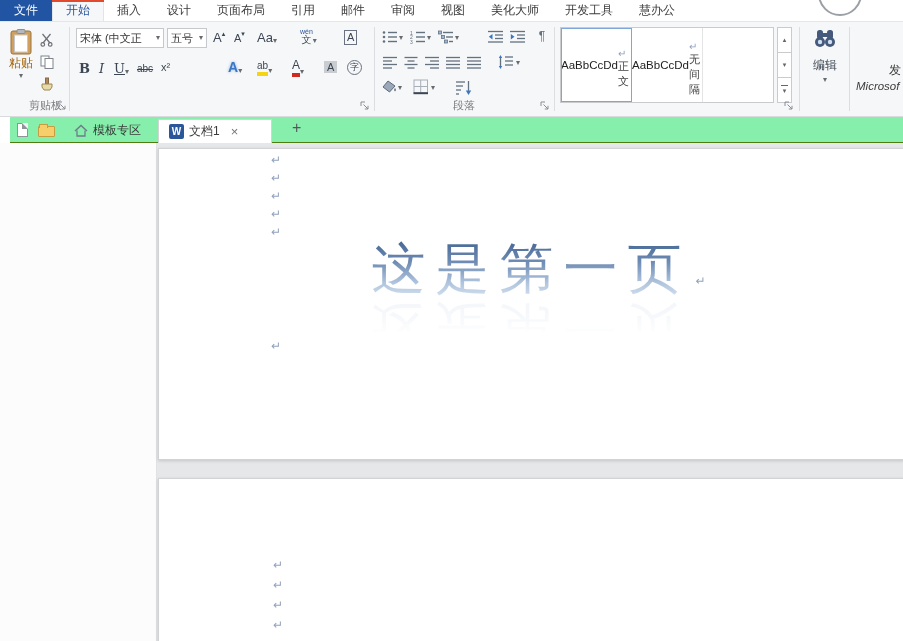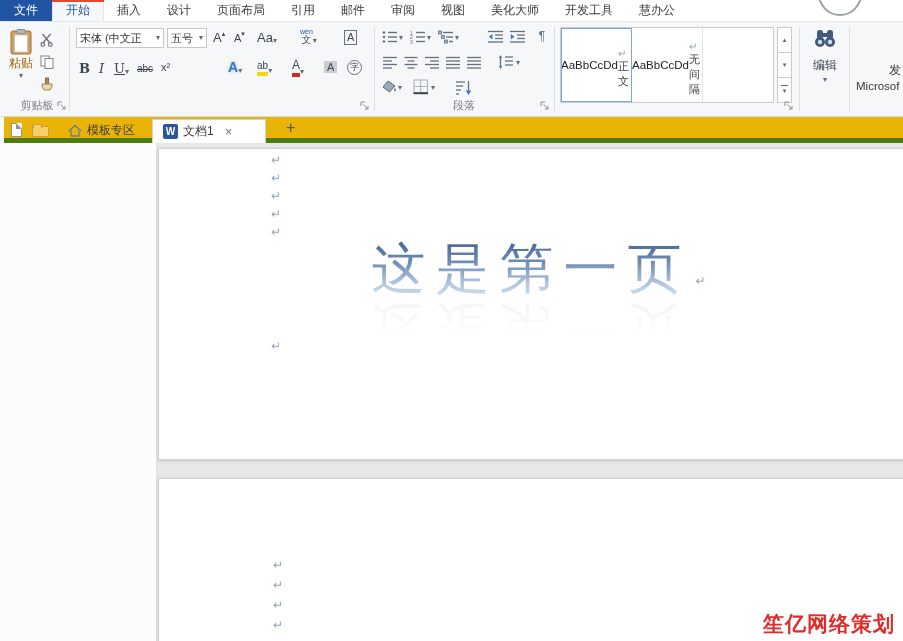--- a/index.html
+++ b/index.html
@@ -52,21 +52,21 @@
   .scroll-col > div:first-child { border-top:1px solid #c9cbce; }
   .more-bar { width:7px; border-top:1.5px solid #666; padding-top:1px; text-align:center; }
 
   
   .edit-grp { position:absolute; left:803px; top:6px; width:44px; text-align:center; cursor:pointer; }
   .edit-label { margin-top:5px; color:#3c4653; }
 
   .overflow-txt { position:absolute; color:#3b3b3b; white-space:nowrap; }
 
   
-  #doctabs { position:absolute; top:117px; left:4px; right:0; height:26px; background:#eab308; border-bottom:5px solid #4d7c0f; }
+  #doctabs { position:absolute; top:117px; left:10px; right:0; height:26px; background:#86efac; border-bottom:1px solid #4d7c0f; }
   .newdoc-ic { position:absolute; left:7px; top:6px; width:11px; height:14px; background:#fff; border:1px solid #909498; cursor:pointer; }
   .newdoc-ic::after { content:""; position:absolute; right:-1px; top:-1px; border:3px solid #f0f1f3; border-left-color:#909498; border-bottom-color:#909498; }
   .folder-ic { position:absolute; left:28px; top:9px; width:17px; height:11px; background:#f6cf6b; border:1px solid #c79d3f; border-radius:1px; cursor:pointer; }
   .folder-ic::before { content:""; position:absolute; left:0; top:-3px; width:7px; height:3px; background:#f6cf6b; border:1px solid #c79d3f; border-bottom:none; border-radius:1px 1px 0 0; }
   .dtab { position:absolute; top:0; height:26px; display:flex; align-items:center; gap:5px; padding:0 10px; cursor:pointer; color:#3b3b3b; }
   .dtab.active { top:2px; height:24px; background:#fff; border:1px solid #d2d4d6; border-bottom:none; }
   .wicon { width:15px; height:15px; background:#2b579a; color:#fff; font-size:10px; font-weight:bold; display:flex; align-items:center; justify-content:center; border-radius:2px; }
   .closex { color:#707478; font-size:13px; margin-left:6px; cursor:pointer; }
   .plus-btn { position:absolute; left:276px; top:2px; font-size:16px; color:#55595d; cursor:pointer; padding:0 6px; }
 
@@ -140,21 +140,21 @@
     </span>
   </div>
   <div class="clip-small" style="top:53px;">
     <span>
       <svg width="14" height="14">
           <rect x="5.5" y="1" width="3" height="6" fill="#b0855a" stroke="#8a6a43"></rect>
           <path d="M2 7 H12 V10 L10 13 H4 L2 10 Z" fill="#e8d9a8" stroke="#9a8a55"></path>
         </svg>
     </span>
   </div>
-  <div class="grp-label" style="left:6px; width:62px;">剪贴板</div>
+  <div class="grp-label" style="left:0; width:62px;text-align:right;">剪贴板</div>
   <div class="launcher" style="left:57px;">
     <svg width="10" height="10">
         <path d="M1 1 H5 M1 1 V5" stroke="#8a8e92" fill="none"></path>
         <path d="M3.5 3.5 L8 8 M8 8 H4.8 M8 8 V4.8" stroke="#8a8e92" fill="none"></path>
       </svg>
   </div>
   <div class="vsep" style="left:69px;"></div>
 
   <div class="combo" style="left:76px; width:88px;">
     <span>宋体 (中文正</span>
@@ -451,21 +451,21 @@
           <circle cx="8" cy="14" r="2.2" fill="#cfe0f2"></circle>
           <circle cx="18" cy="14" r="2.2" fill="#cfe0f2"></circle>
         </svg>
     </span>
     <div class="edit-label">编辑</div>
     <div class="ddl" style="margin-top:2px;">▾</div>
   </div>
   <div class="vsep" style="left:849px;"></div>
 
   <div class="overflow-txt" style="left:889px; top:40px; font-size:12px;">发</div>
-  <div class="overflow-txt" style="left:856px; top:58px; font-size:11.5px;">Microsof</div>
+  <div class="overflow-txt" style="left:856px; top:58px; font-size:11.5px;font-style:italic;">Microsof</div>
 
 </div>
 
 <div id="doctabs">
   <div class="newdoc-ic"></div>
   <div class="folder-ic"></div>
   <div class="dtab" style="left:54px;">
     <span>
       <svg width="14" height="13">
           <path d="M1 7 L7 1.5 L13 7" fill="none" stroke="#6f7b8a" stroke-width="1.5"></path>
@@ -507,14 +507,13 @@
 
   <div class="page" id="page2">
     <div class="marks" style="left:114px; top:76px;">
       <div class="pmark" style="line-height:20px;">↵</div>
       <div class="pmark" style="line-height:20px;">↵</div>
       <div class="pmark" style="line-height:20px;">↵</div>
       <div class="pmark" style="line-height:20px;">↵</div>
     </div>
   </div>
 
-  <div class="watermark">笙亿网络策划</div>
 </div>
 
 </body></html>

